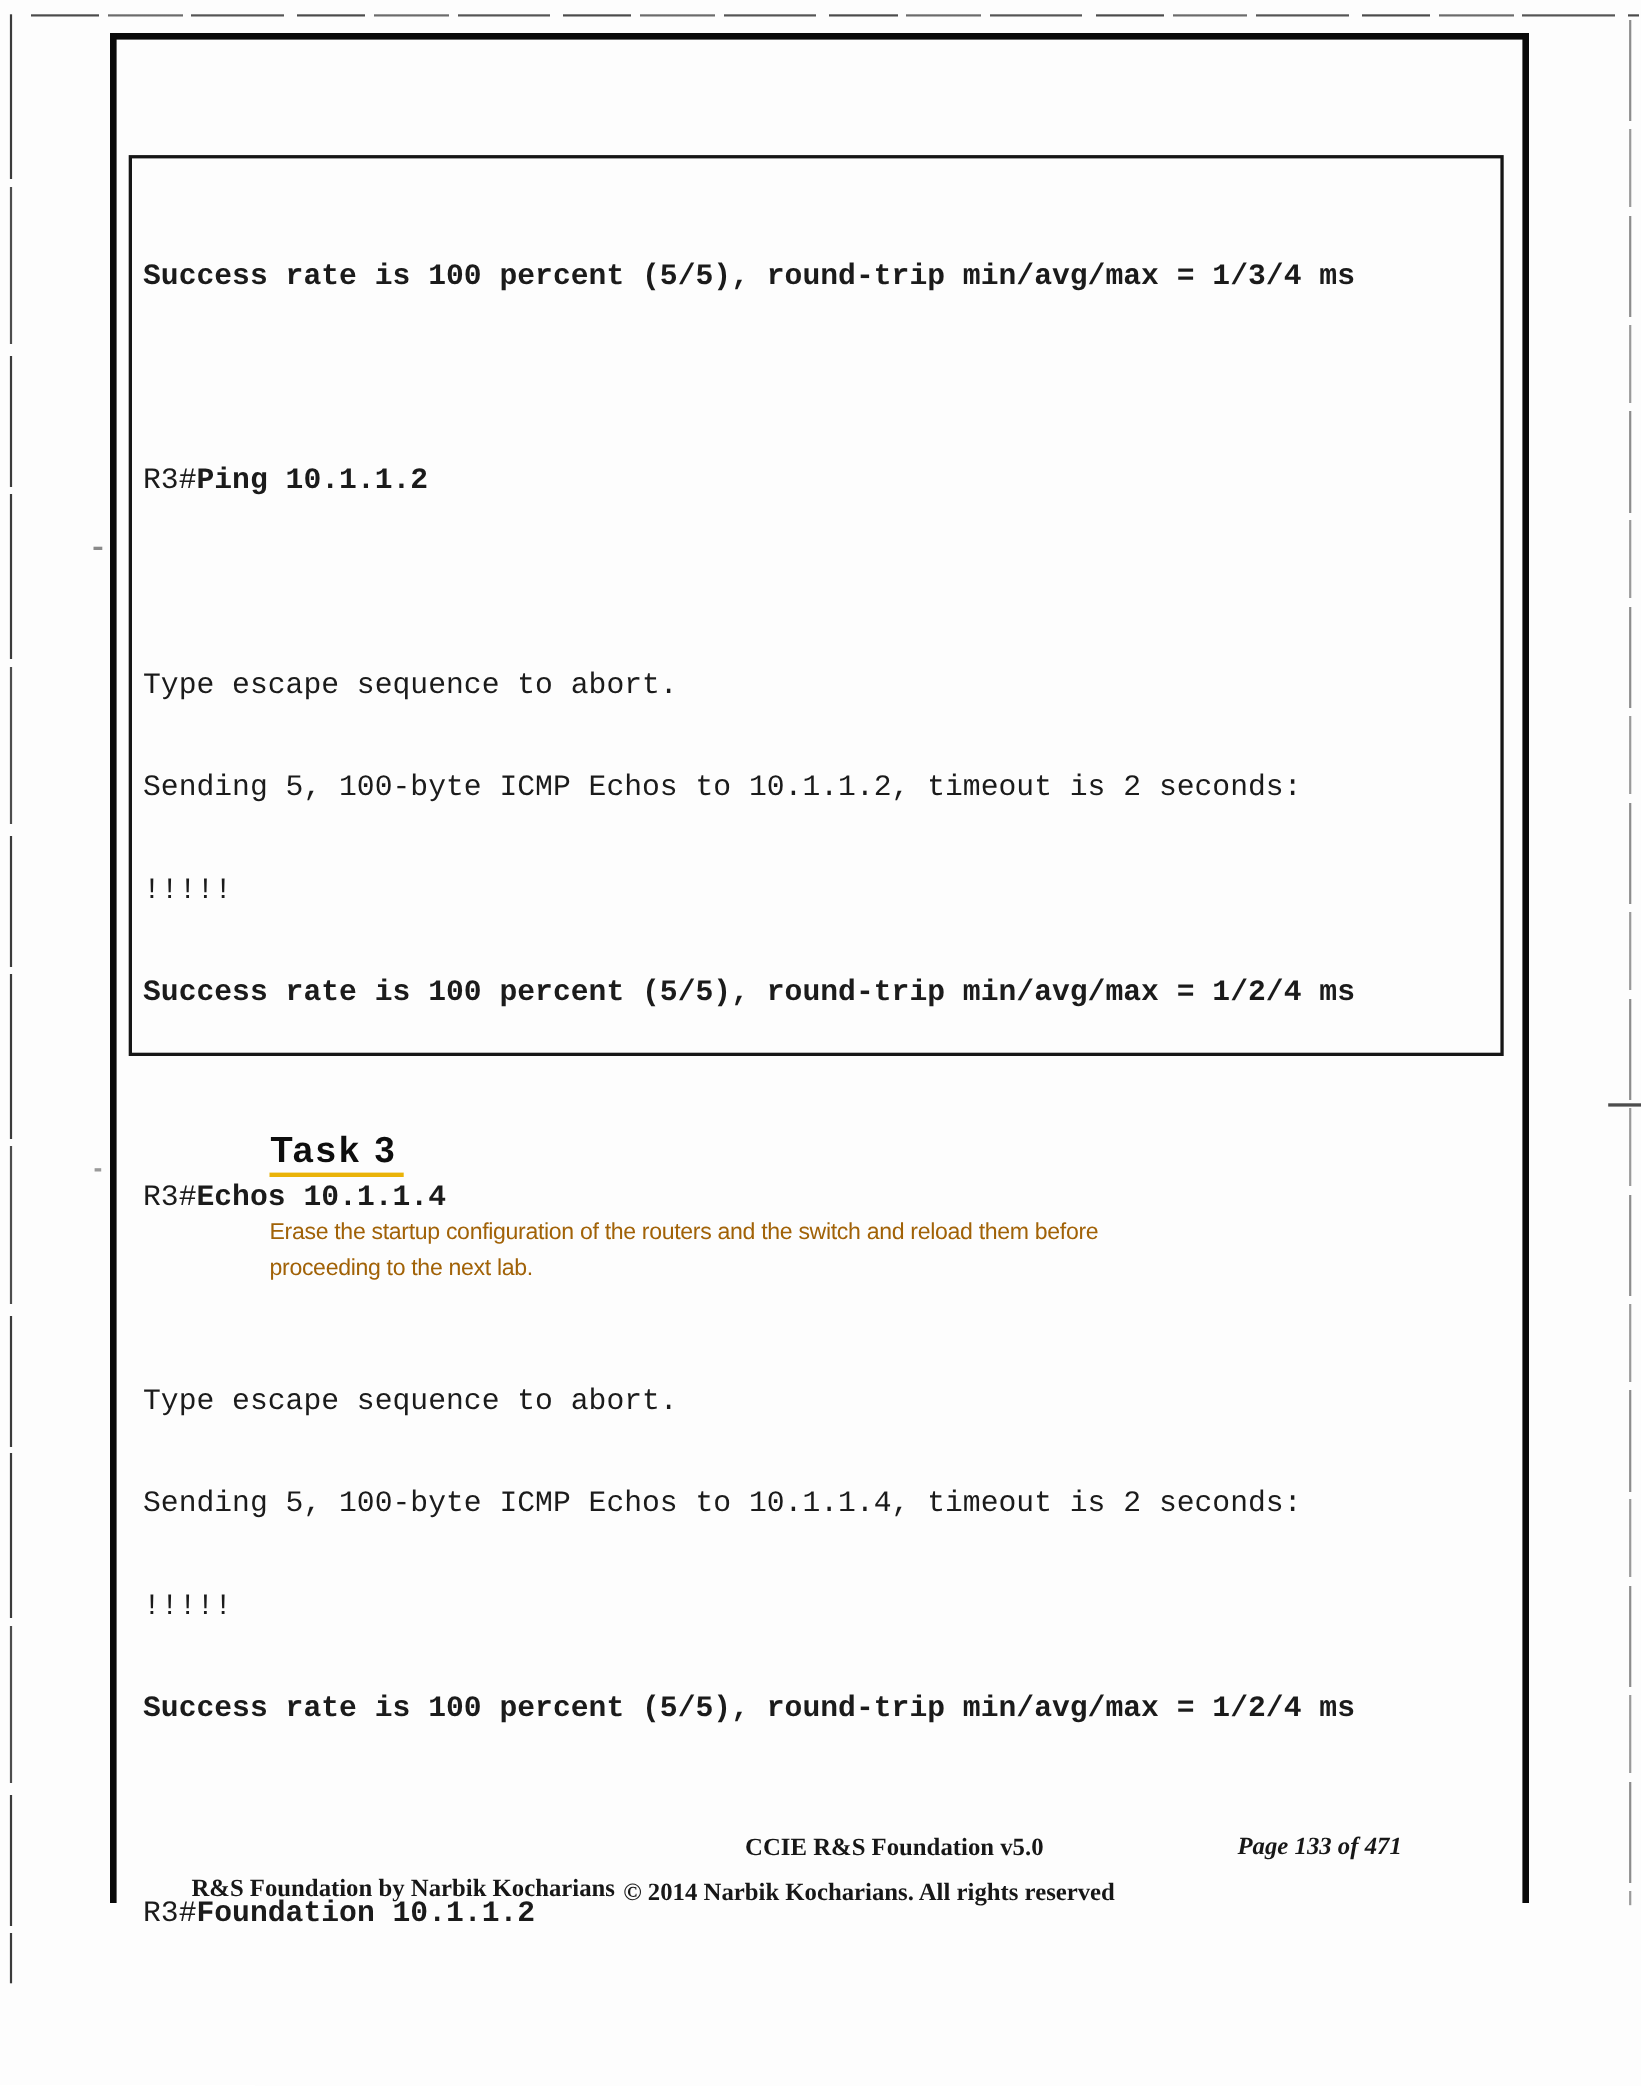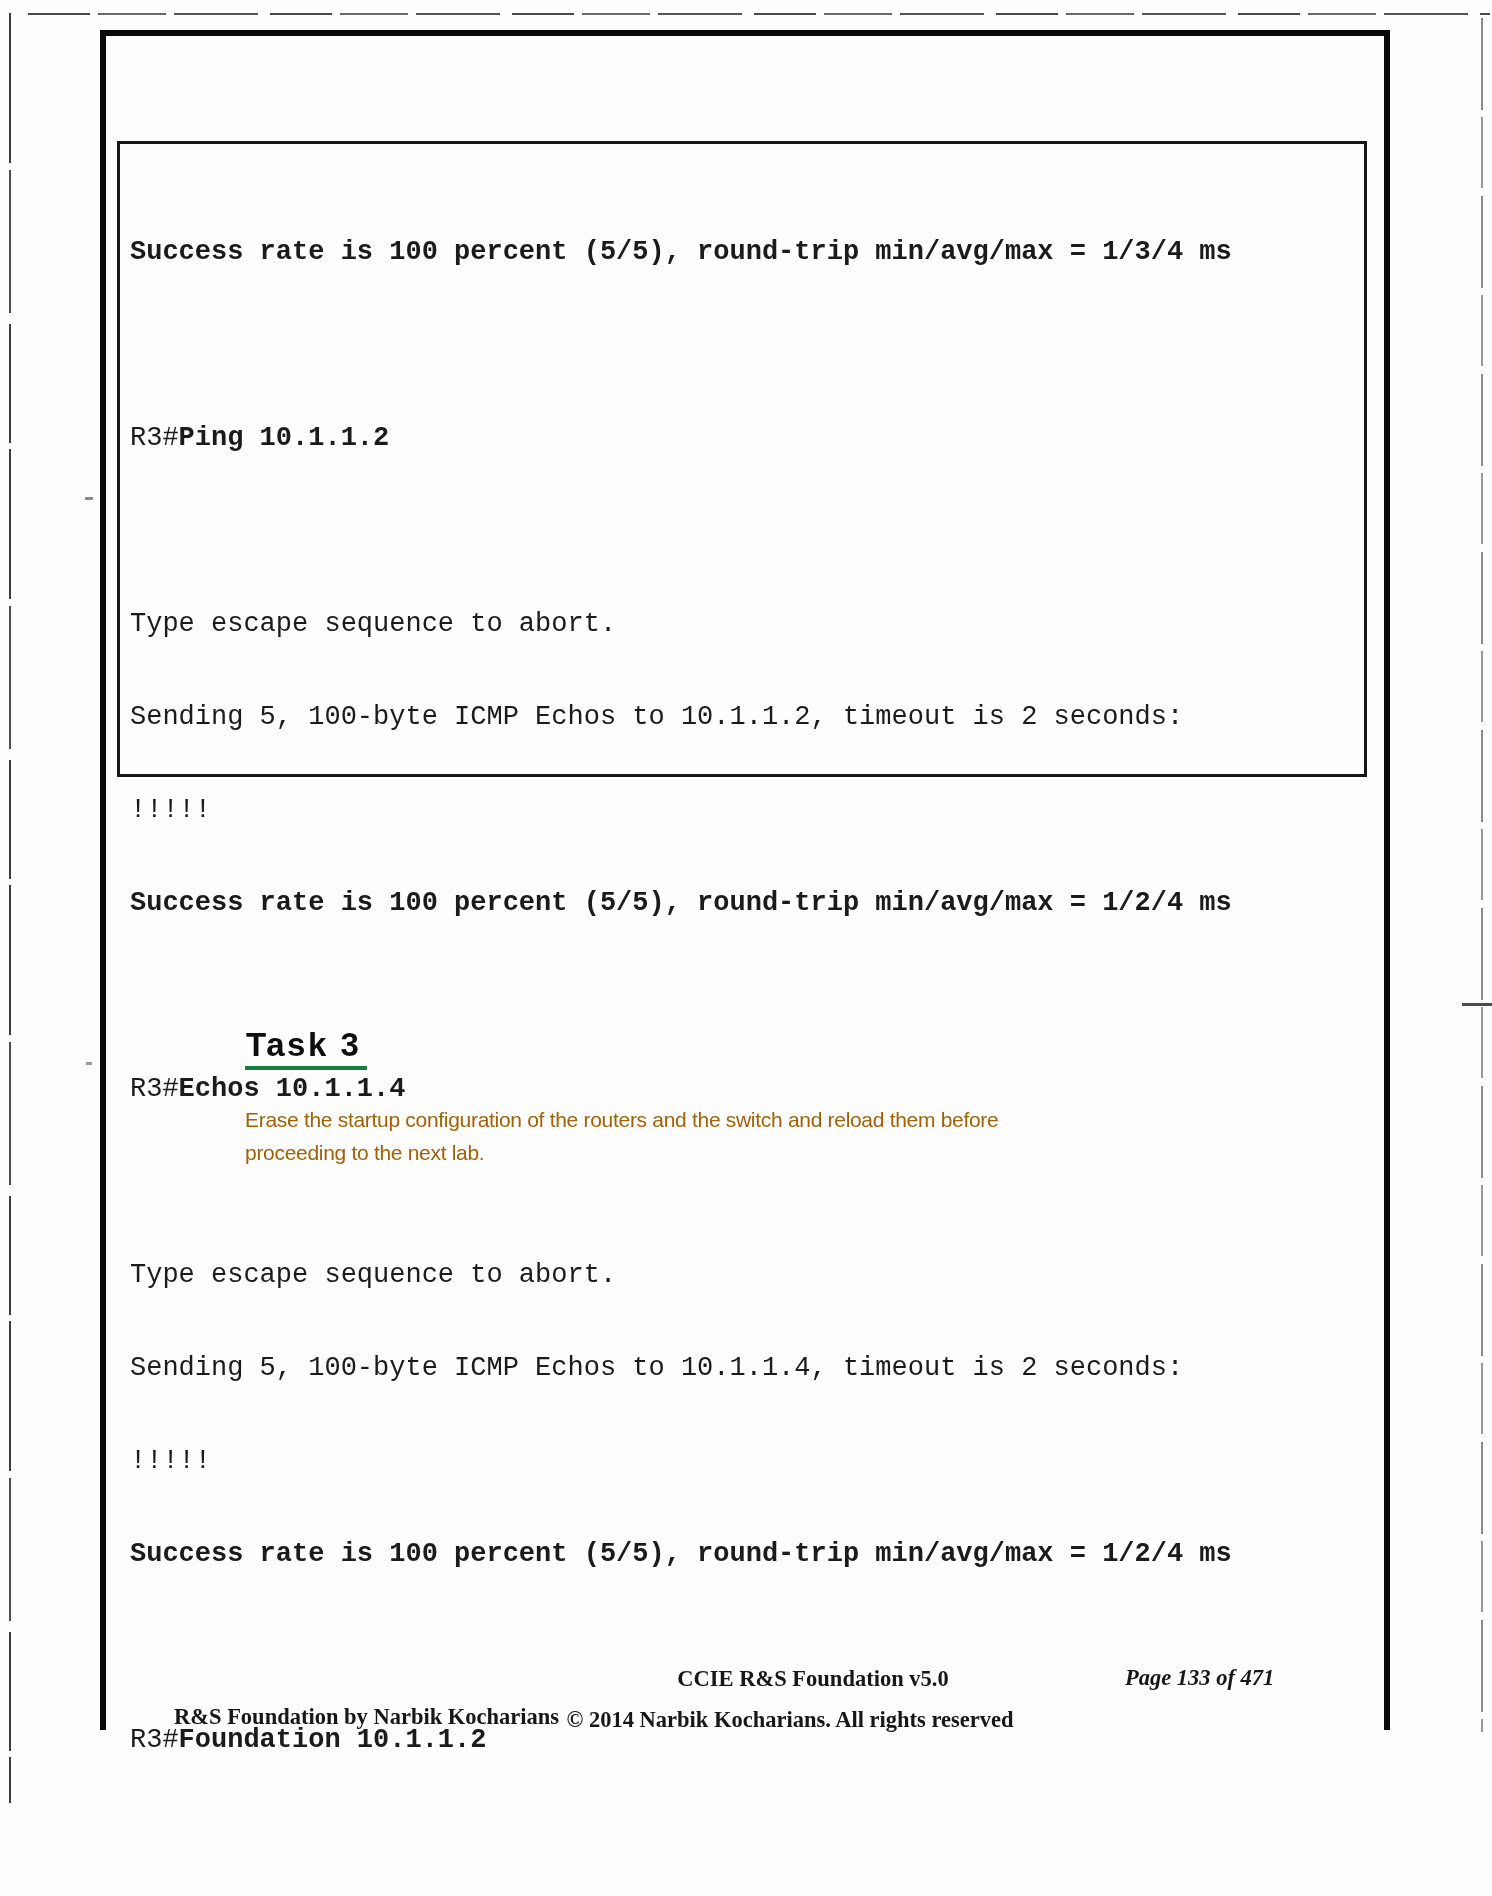--- a/index.html
+++ b/index.html
@@ -39,42 +39,42 @@
 
   
   #page-frame{
     position:absolute;left:100px;top:30px;width:1290px;height:1700px;
     box-sizing:border-box;
     border:6px solid #0a0a0a;border-bottom:none;
   }
 
   
   #console-box{
-    position:absolute;left:117px;top:141px;width:1250px;height:636px;
+    position:absolute;left:117px;top:141px;width:1250px;height:819px;
     box-sizing:border-box;
     border:3px solid #161616;
     background:#fdfdfd;
   }
   #console-text{
     position:absolute;left:10px;top:31px;
     font-family:"Liberation Mono","DejaVu Sans Mono",monospace;
     font-size:27px;line-height:31px;
     white-space:pre;
     color:#1b1b1b;
   }
   .cline{height:31px;}
   .b{font-weight:bold;}
 
   
   #task-heading{
     position:absolute;left:245px;top:1026px;
     display:inline-block;
     font-size:33px;font-weight:bold;letter-spacing:2.5px;
     color:#0e0e0e;
-    border-bottom:4px solid #15803d;
+    border-bottom:4px solid #eab308;
     padding:0 6px 2px 1px;
   }
   #task-body{
     position:absolute;left:245px;top:1103px;
     font-size:21px;line-height:33px;letter-spacing:-0.3px;
     color:#a16207;
   }
 
   
   .footer-text{

